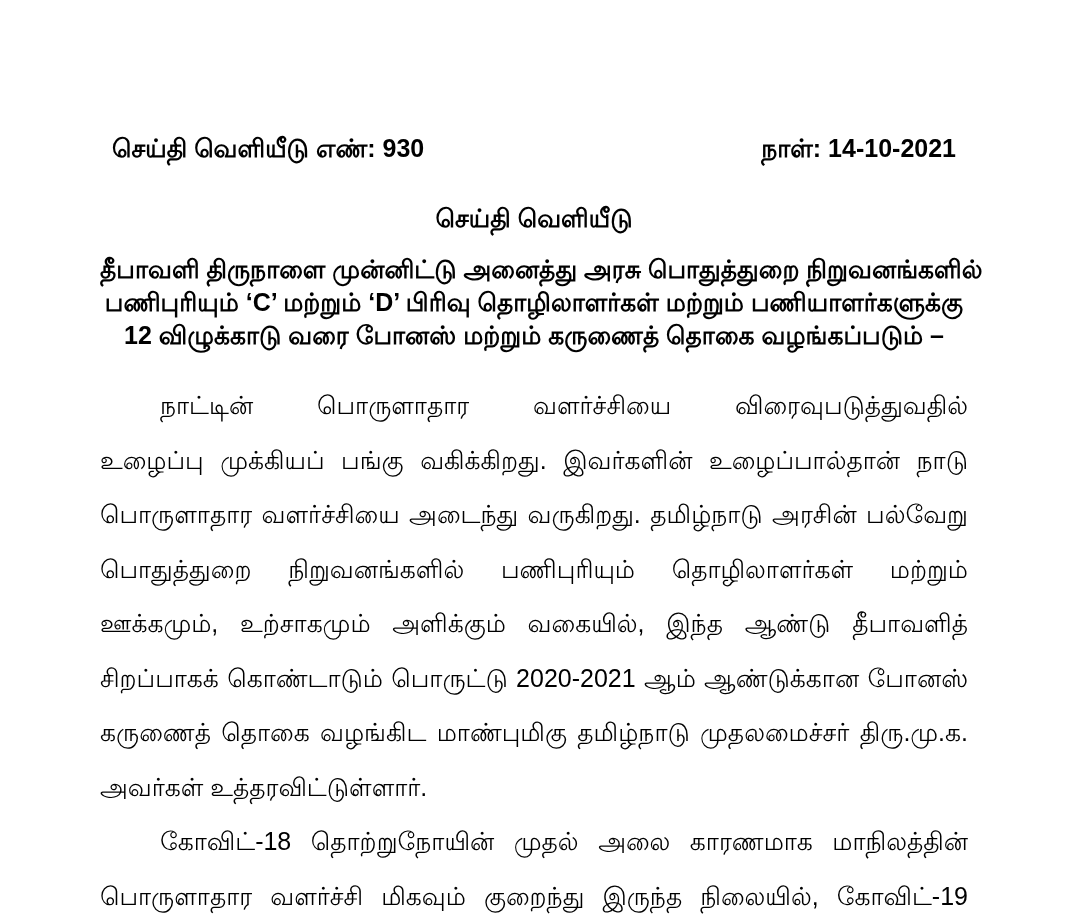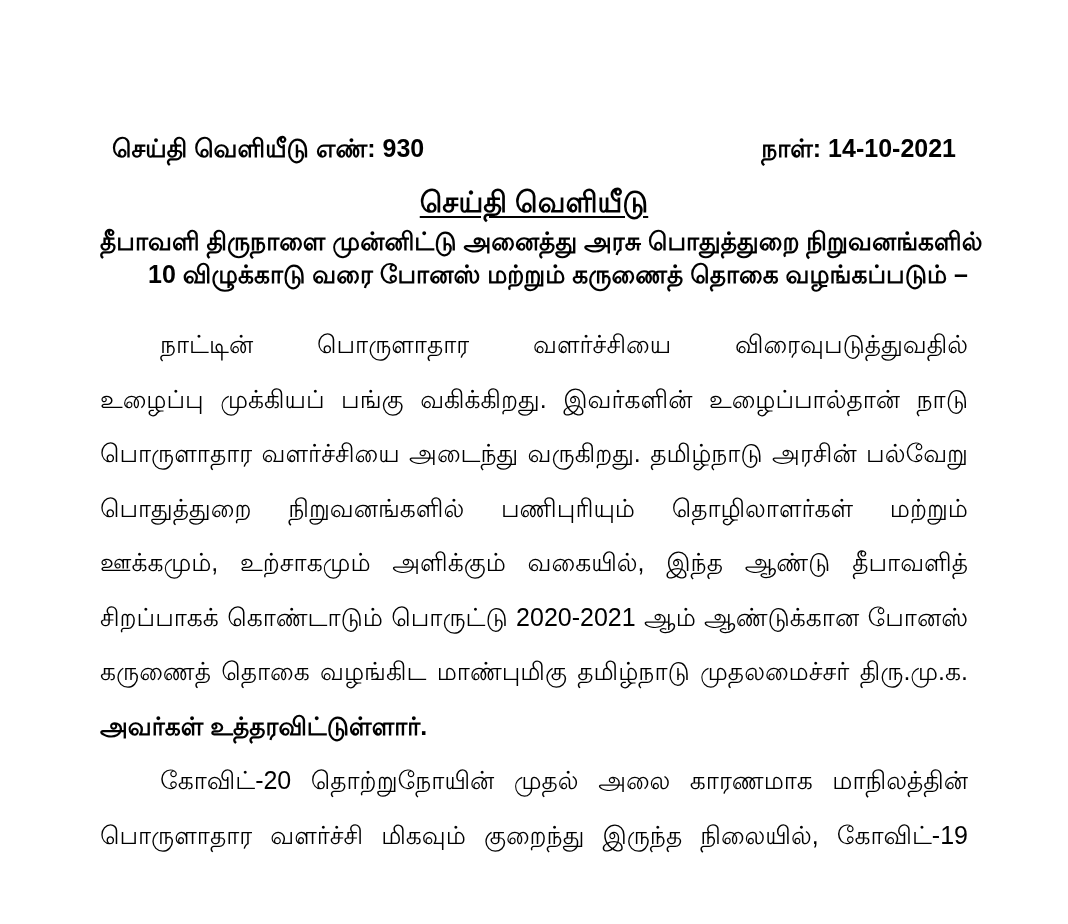--- a/index.html
+++ b/index.html
@@ -22,88 +22,87 @@
   .header-row {
     display: flex;
     justify-content: space-between;
     align-items: baseline;
     font-size: 25px;
     font-weight: bold;
     line-height: 30px;
     padding: 0 12px;
   }
   .doc-title {
-    margin-top: 24px;
+    margin-top: 40px;
     text-align: center;
-    font-size: 29px;
+    font-size: 25px;
     font-weight: bold;
     line-height: 30px;
-    text-decoration: underline;
     text-underline-offset: 4px;
   }
   .headline {
-    margin-top: 8px;
-    text-align: right;
+    margin-top: 20px;
+    text-align: center;
     font-size: 25px;
     font-weight: bold;
   }
   .hline {
     line-height: 33px;
     white-space: nowrap;
   }
   .body-text {
     margin-top: 26px;
     font-size: 25px;
   }
   .bline {
     height: 54.5px;
     line-height: 54.5px;
     overflow: hidden;
     text-align: justify;
     text-align-last: justify;
   }
   .bline.lastline {
     text-align-last: left;
-    font-weight: bold;
   }
   .bline.indent {
     padding-left: 60px;
   }
 </style>
 </head>
 <body>
 
 <div class="page">
   <div class="content">
 
     <div class="header-row">
       <div>செய்தி வெளியீடு எண்: 930</div>
       <div>நாள்: 14-10-2021</div>
     </div>
 
     <div class="doc-title">செய்தி வெளியீடு</div>
 
     <div class="headline">
       <div class="hline">தீபாவளி திருநாளை முன்னிட்டு அனைத்து அரசு பொதுத்துறை நிறுவனங்களில்</div>
-      <div class="hline">10 விழுக்காடு வரை போனஸ் மற்றும் கருணைத் தொகை வழங்கப்படும் –</div>
+      <div class="hline">பணிபுரியும் ‘C’ மற்றும் ‘D’ பிரிவு தொழிலாளர்கள் மற்றும் பணியாளர்களுக்கு</div>
+      <div class="hline">12 விழுக்காடு வரை போனஸ் மற்றும் கருணைத் தொகை வழங்கப்படும் –</div>
     </div>
 
     <div class="body-text">
 
       <div>
         <div class="bline indent">நாட்டின் பொருளாதார வளர்ச்சியை விரைவுபடுத்துவதில் தொழிலாளர்களின்</div>
         <div class="bline">உழைப்பு முக்கியப் பங்கு வகிக்கிறது. இவர்களின் உழைப்பால்தான் நாடு சிறப்பான</div>
         <div class="bline">பொருளாதார வளர்ச்சியை அடைந்து வருகிறது. தமிழ்நாடு அரசின் பல்வேறு</div>
         <div class="bline">பொதுத்துறை நிறுவனங்களில் பணிபுரியும் தொழிலாளர்கள் மற்றும் பணியாளர்களுக்கு</div>
         <div class="bline">ஊக்கமும், உற்சாகமும் அளிக்கும் வகையில், இந்த ஆண்டு தீபாவளித் திருநாளை</div>
         <div class="bline">சிறப்பாகக் கொண்டாடும் பொருட்டு 2020-2021 ஆம் ஆண்டுக்கான போனஸ் மற்றும்</div>
         <div class="bline">கருணைத் தொகை வழங்கிட மாண்புமிகு தமிழ்நாடு முதலமைச்சர் திரு.மு.க. ஸ்டாலின்</div>
         <div class="bline lastline">அவர்கள் உத்தரவிட்டுள்ளார்.</div>
       </div>
 
       <div>
-        <div class="bline indent">கோவிட்-20 தொற்றுநோயின் முதல் அலை காரணமாக மாநிலத்தின்</div>
+        <div class="bline indent">கோவிட்-18 தொற்றுநோயின் முதல் அலை காரணமாக மாநிலத்தின்</div>
         <div class="bline">பொருளாதார வளர்ச்சி மிகவும் குறைந்து இருந்த நிலையில், கோவிட்-19 இரண்டாவது</div>
       </div>
 
     </div>
   </div>
 </div>
 
 </body></html>

